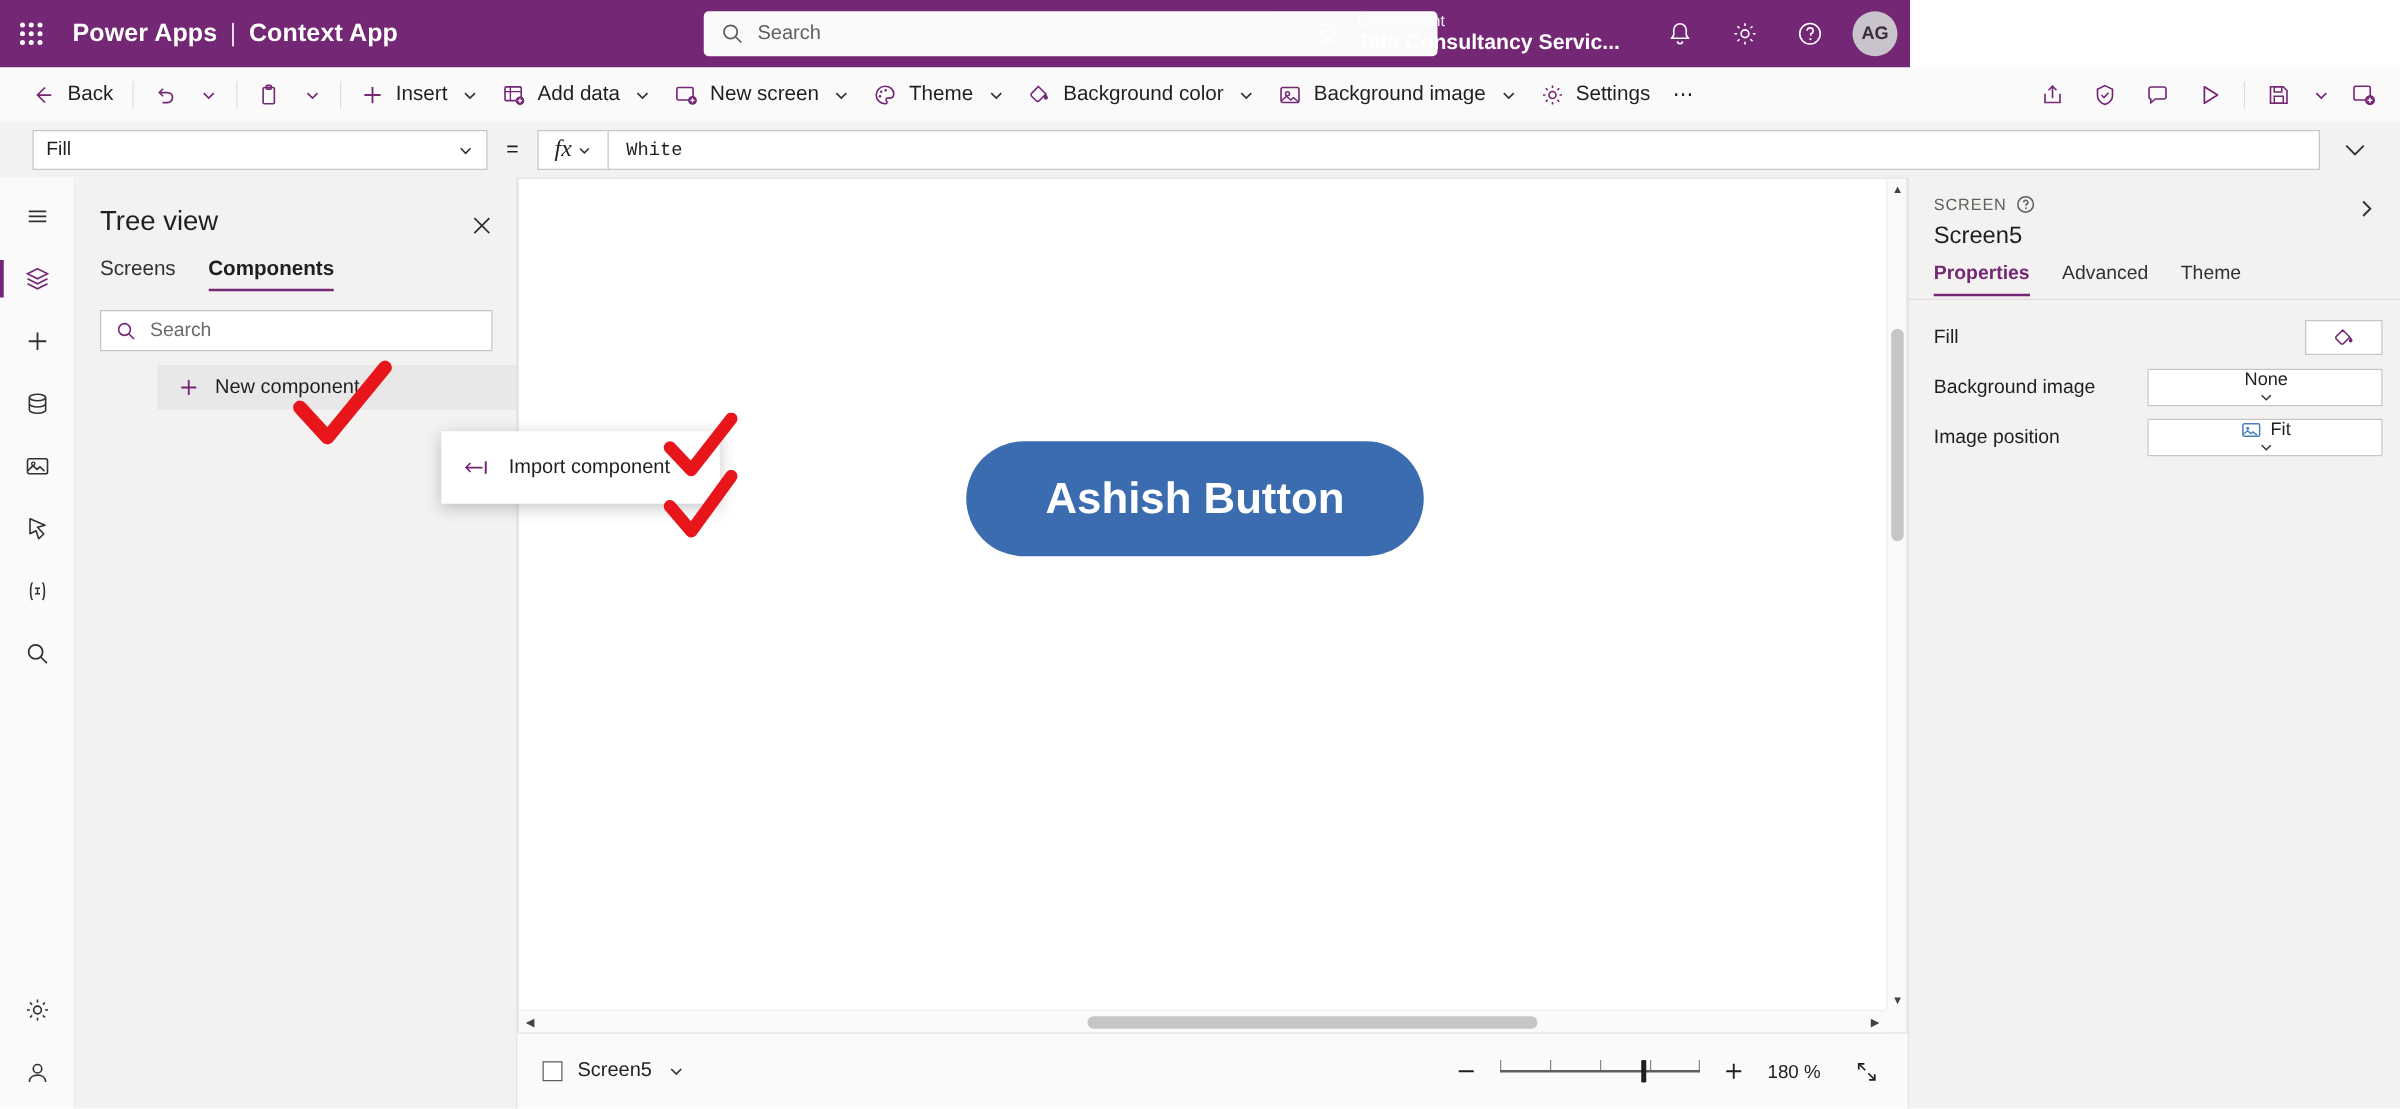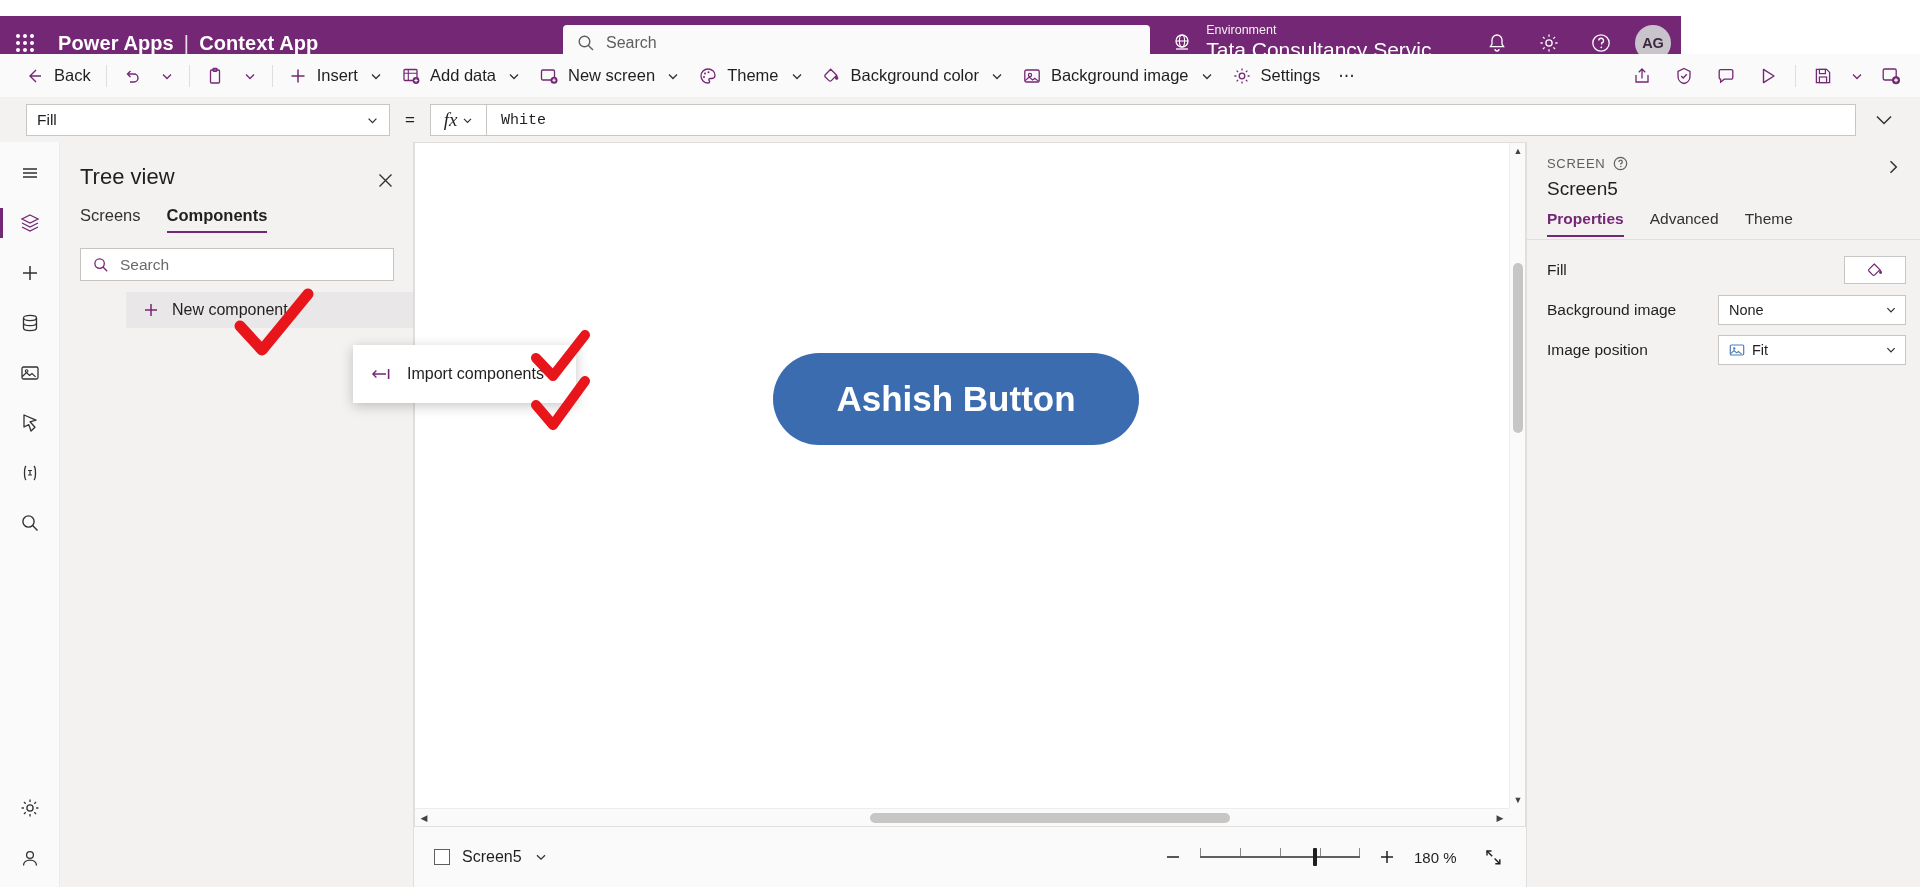--- a/index.html
+++ b/index.html
@@ -6,21 +6,21 @@
   html, body {
     width: 1920px; height: 887px;
     font-family: "Liberation Sans", sans-serif;
     background: #ffffff;
     overflow: hidden;
   }
   .app { position: relative; width: 1920px; height: 887px; }
 
   
   .header {
-    position: absolute; left: 0; top: 16px; width: 1681px; height: 54px;
+    position: absolute; left: 0; top: 0; width: 1528px; height: 54px;
     background: #742774; display: flex; align-items: center;
   }
   .waffle { width: 50px; height: 54px; display: flex; align-items: center; justify-content: center; cursor: pointer; }
   .waffle-grid { display: grid; grid-template-columns: repeat(3, 4px); grid-template-rows: repeat(3, 4px); gap: 3px; }
   .waffle-grid i { width: 4px; height: 4px; background: #fff; border-radius: 50%; display: block; }
   .brand { color: #fff; font-size: 20px; font-weight: 600; letter-spacing: .1px; margin-left: 8px; display: flex; align-items: center; gap: 10px;}
   .brand .sep { font-weight: 300; opacity: .85; }
   .brand .ctx { font-weight: 600; }
 
   .hsearch {
@@ -29,21 +29,21 @@
   }
   .hsearch svg { flex: 0 0 auto; }
   .hsearch span { color: #605e5c; font-size: 16px; }
 
   .env {
     position: absolute; right: 232px; top: 6px; height: 42px;
     display: flex; align-items: center; gap: 12px; color: #fff; cursor: pointer;
   }
   .env .etext { line-height: 1.18; }
   .env .elabel { font-size: 12.5px; opacity: .93; }
-  .env .ename  { font-size: 21px; }
+  .env .ename  { font-size: 17px; font-weight: bold; }
 
   .hicons { position: absolute; right: 10px; top: 0; height: 54px; display: flex; align-items: center; gap: 4px; }
   .hicon { width: 48px; height: 48px; display: flex; align-items: center; justify-content: center; cursor: pointer; color: #fff; }
   .avatar {
     width: 36px; height: 36px; border-radius: 50%; background: #c9c3cc; color: #3b2a3f;
     display: flex; align-items: center; justify-content: center; font-size: 14.5px; font-weight: 600;
     margin-left: 6px; cursor: pointer;
   }
 
   
@@ -164,21 +164,21 @@
   .ptabs { position: absolute; left: 20px; top: 68px; display: flex; gap: 26px; }
   .ptab { font-size: 15.5px; color: #323130; padding-bottom: 9px; cursor: pointer; position: relative; }
   .ptab.active { color: #742774; font-weight: 600; }
   .ptab.active::after { content: ''; position: absolute; left: 0; right: 0; bottom: 0; height: 2.5px; background: #742774; }
   .psep { position: absolute; left: 0; right: 0; top: 97px; height: 1px; background: #e1dfdd; }
   .prow { position: absolute; left: 20px; right: 14px; height: 32px; display: flex; align-items: center; justify-content: space-between; }
   .plabel { font-size: 15.5px; color: #201f1e; }
   .pselect {
     width: 188px; height: 30px; background: #fff; border: 1px solid #c8c6c4;
     display: flex; align-items: center; justify-content: space-between; padding: 0 8px 0 10px;
-    font-size: 14.5px; color: #201f1e; cursor: pointer;
+    font-size: 14.5px; color: #201f1e; cursor: pointer; flex-direction: column;
   }
   .pselect .lft { display: flex; align-items: center; gap: 7px; }
   .colorbtn {
     width: 62px; height: 28px; background: #fff; border: 1px solid #c8c6c4;
     display: flex; align-items: center; justify-content: center; cursor: pointer;
   }
 
   
   .statusbar {
     position: absolute; left: 414px; right: 394px; bottom: 0; height: 60px;
@@ -535,21 +535,21 @@
     </div>
     <div class="ellipsis-btn">•••</div>
   </div>
 
   <div class="ctxmenu">
     <div class="ctxitem">
       <svg width="20" height="14" viewBox="0 0 20 14">
           <path d="M2 7h13M5.4 3.4L1.9 7l3.5 3.6" fill="none" stroke="#742774" stroke-width="1.4"></path>
           <path d="M17.6 2v10" stroke="#742774" stroke-width="1.6"></path>
         </svg>
-      <span>Import components</span>
+      <span>Import component</span>
     </div>
   </div>
 
   <svg class="check" style="left:232px;top:288px;" width="86" height="72" viewBox="0 0 86 72">
     <path d="M8 38 L30 62 L76 6" fill="none" stroke="#e8151b" stroke-width="11" stroke-linecap="round" stroke-linejoin="round"></path>
   </svg>
   <svg class="check" style="left:530px;top:330px;" width="62" height="56" viewBox="0 0 62 56">
     <path d="M6 28 L23 46 L55 5" fill="none" stroke="#e8151b" stroke-width="10" stroke-linecap="round" stroke-linejoin="round"></path>
   </svg>
   <svg class="check" style="left:530px;top:375px;" width="62" height="60" viewBox="0 0 62 60">

